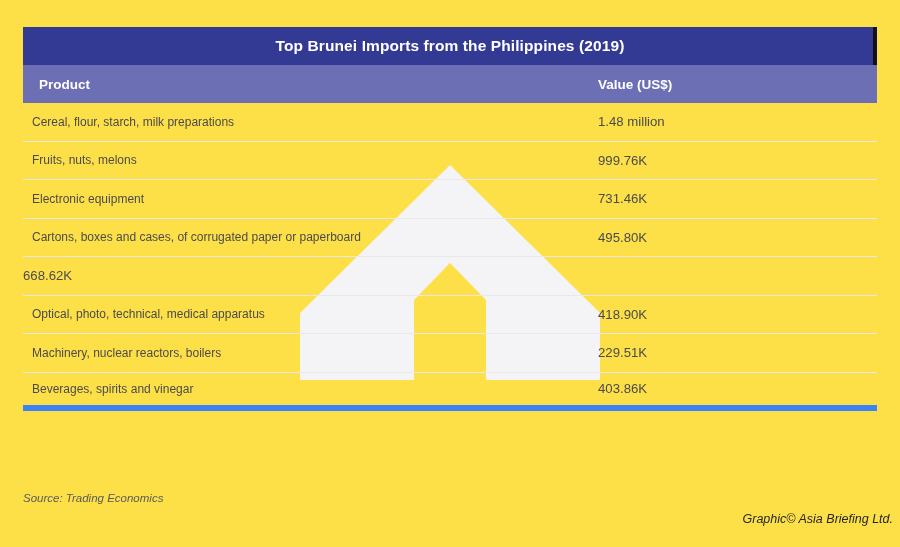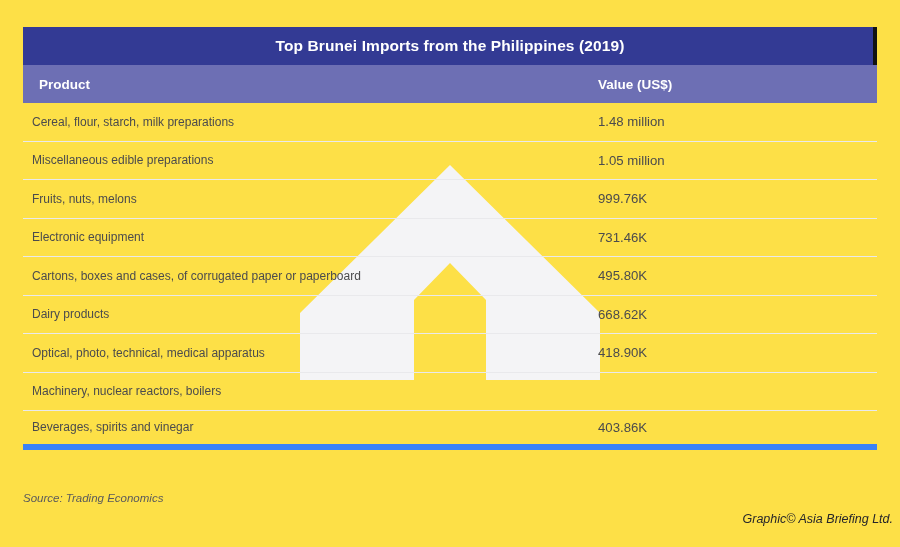--- a/index.html
+++ b/index.html
@@ -162,53 +162,49 @@
       <span class="ch-value">Value (US$)</span>
     </div>
 
     <div class="rows">
 
       <div class="row">
         <span class="cell-product">Cereal, flour, starch, milk preparations</span>
         <span class="cell-value">1.48 million</span>
       </div>
 
-      <div class="row">
-        <span class="cell-product">Miscellaneous edible preparations</span>
-        <span class="cell-value">1.05 million</span>
-      </div>
 
       <div class="row">
         <span class="cell-product">Fruits, nuts, melons</span>
         <span class="cell-value">999.76K</span>
       </div>
 
       <div class="row">
         <span class="cell-product">Electronic equipment</span>
         <span class="cell-value">731.46K</span>
       </div>
 
       <div class="row">
         <span class="cell-product">Cartons, boxes and cases, of corrugated paper or paperboard</span>
         <span class="cell-value">495.80K</span>
       </div>
 
       <div class="row">
-        <span class="cell-product">Dairy products</span>
         <span class="cell-value">668.62K</span>
       </div>
 
 
       <div class="row">
         <span class="cell-product">Optical, photo, technical, medical apparatus</span>
         <span class="cell-value">418.90K</span>
       </div>
 
       <div class="row">
         <span class="cell-product">Machinery, nuclear reactors, boilers</span>
+        <span class="cell-value">229.51K</span>
       </div>
 
       <div class="row">
         <span class="cell-product">Beverages, spirits and vinegar</span>
         <span class="cell-value">403.86K</span>
       </div>
 
     </div>
   </div>
 

